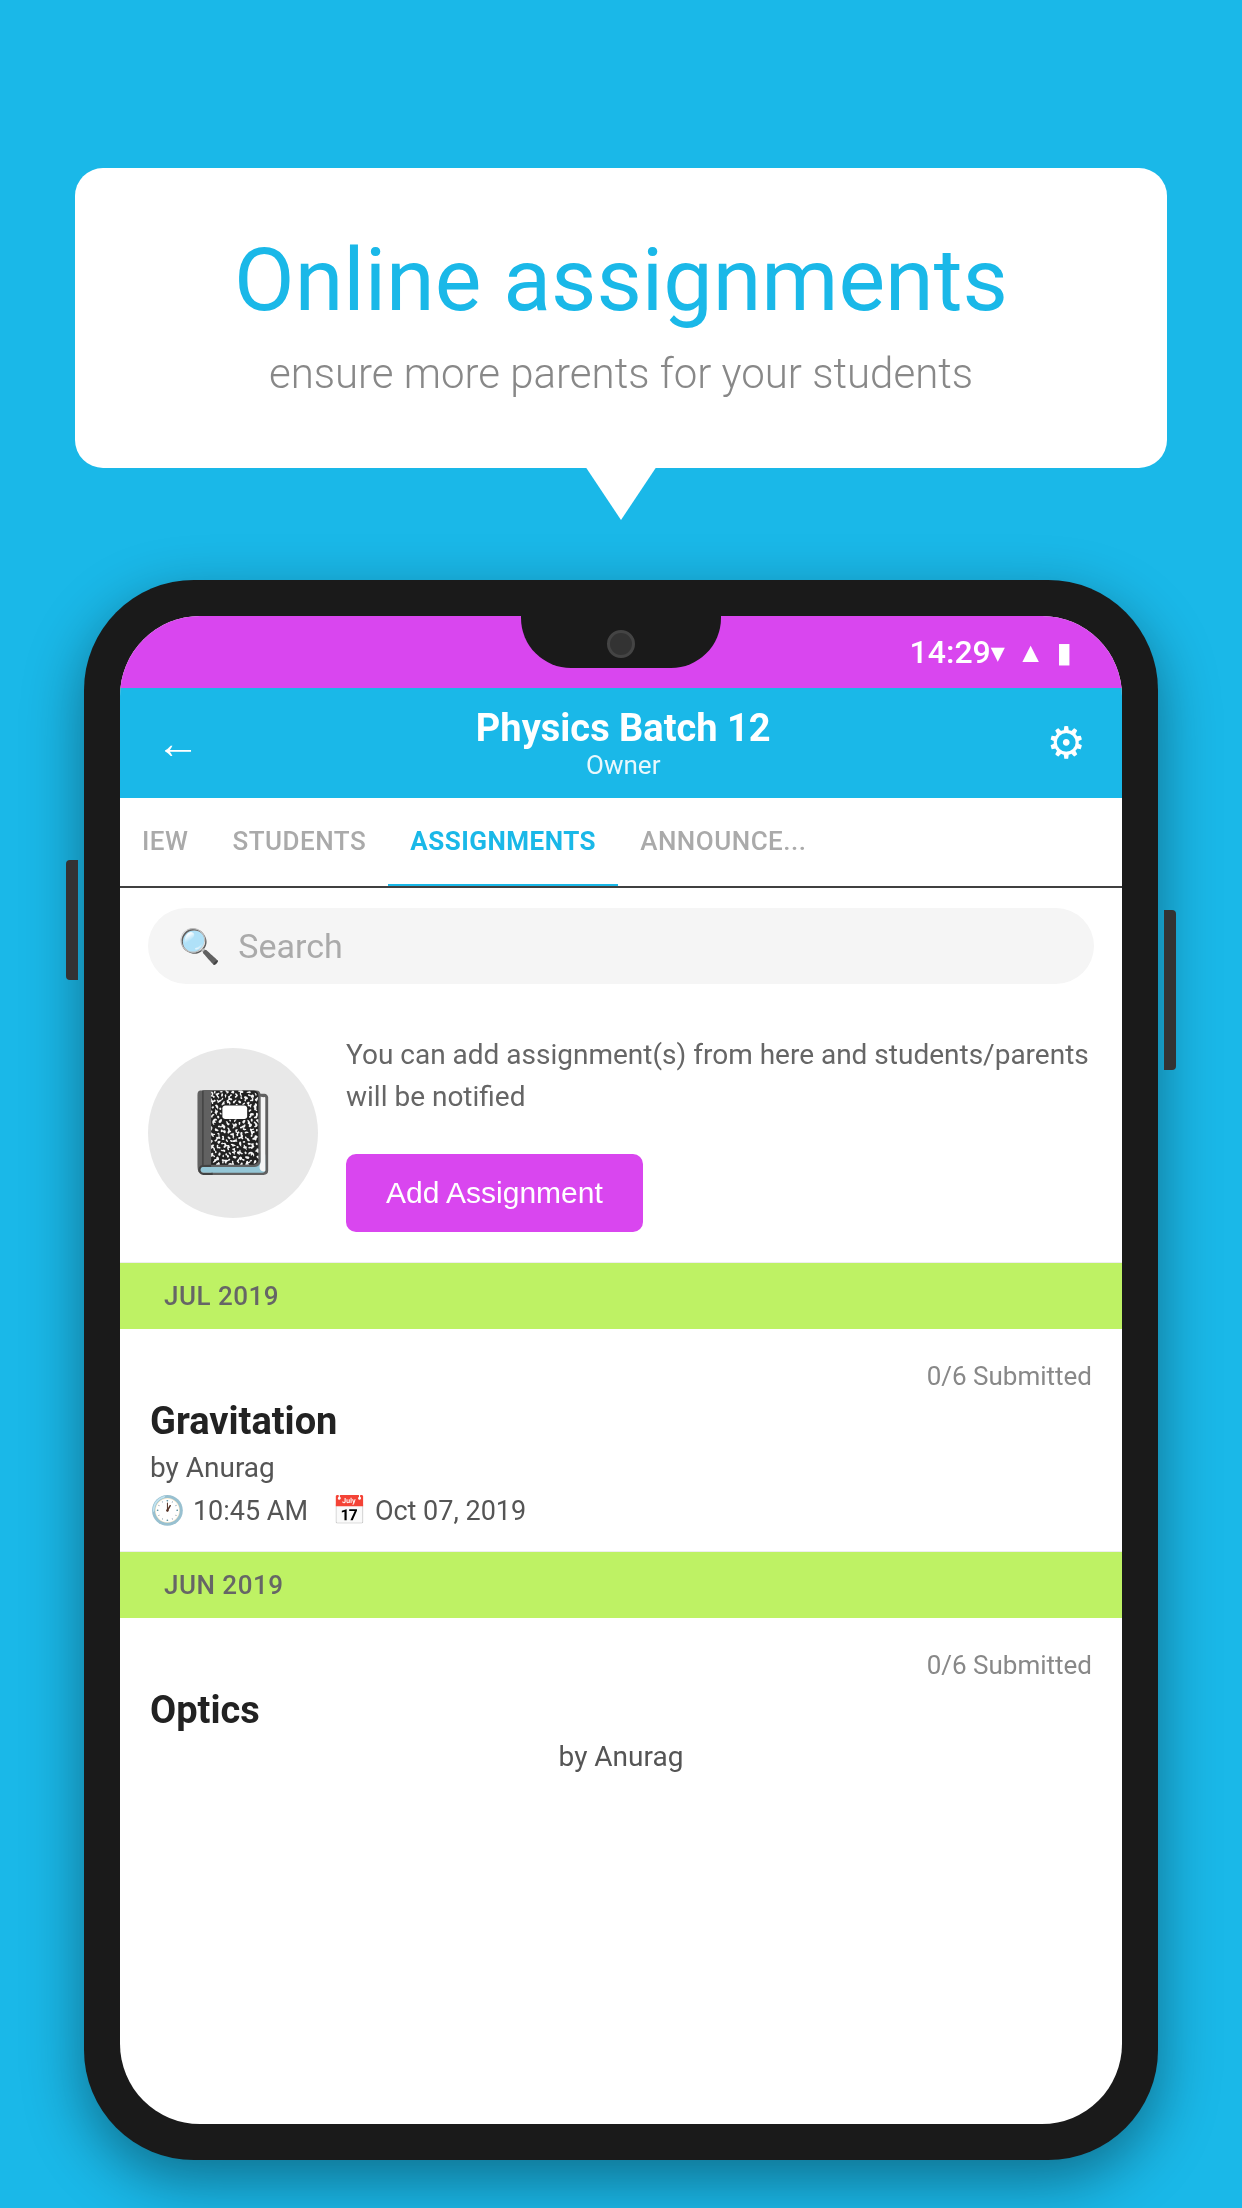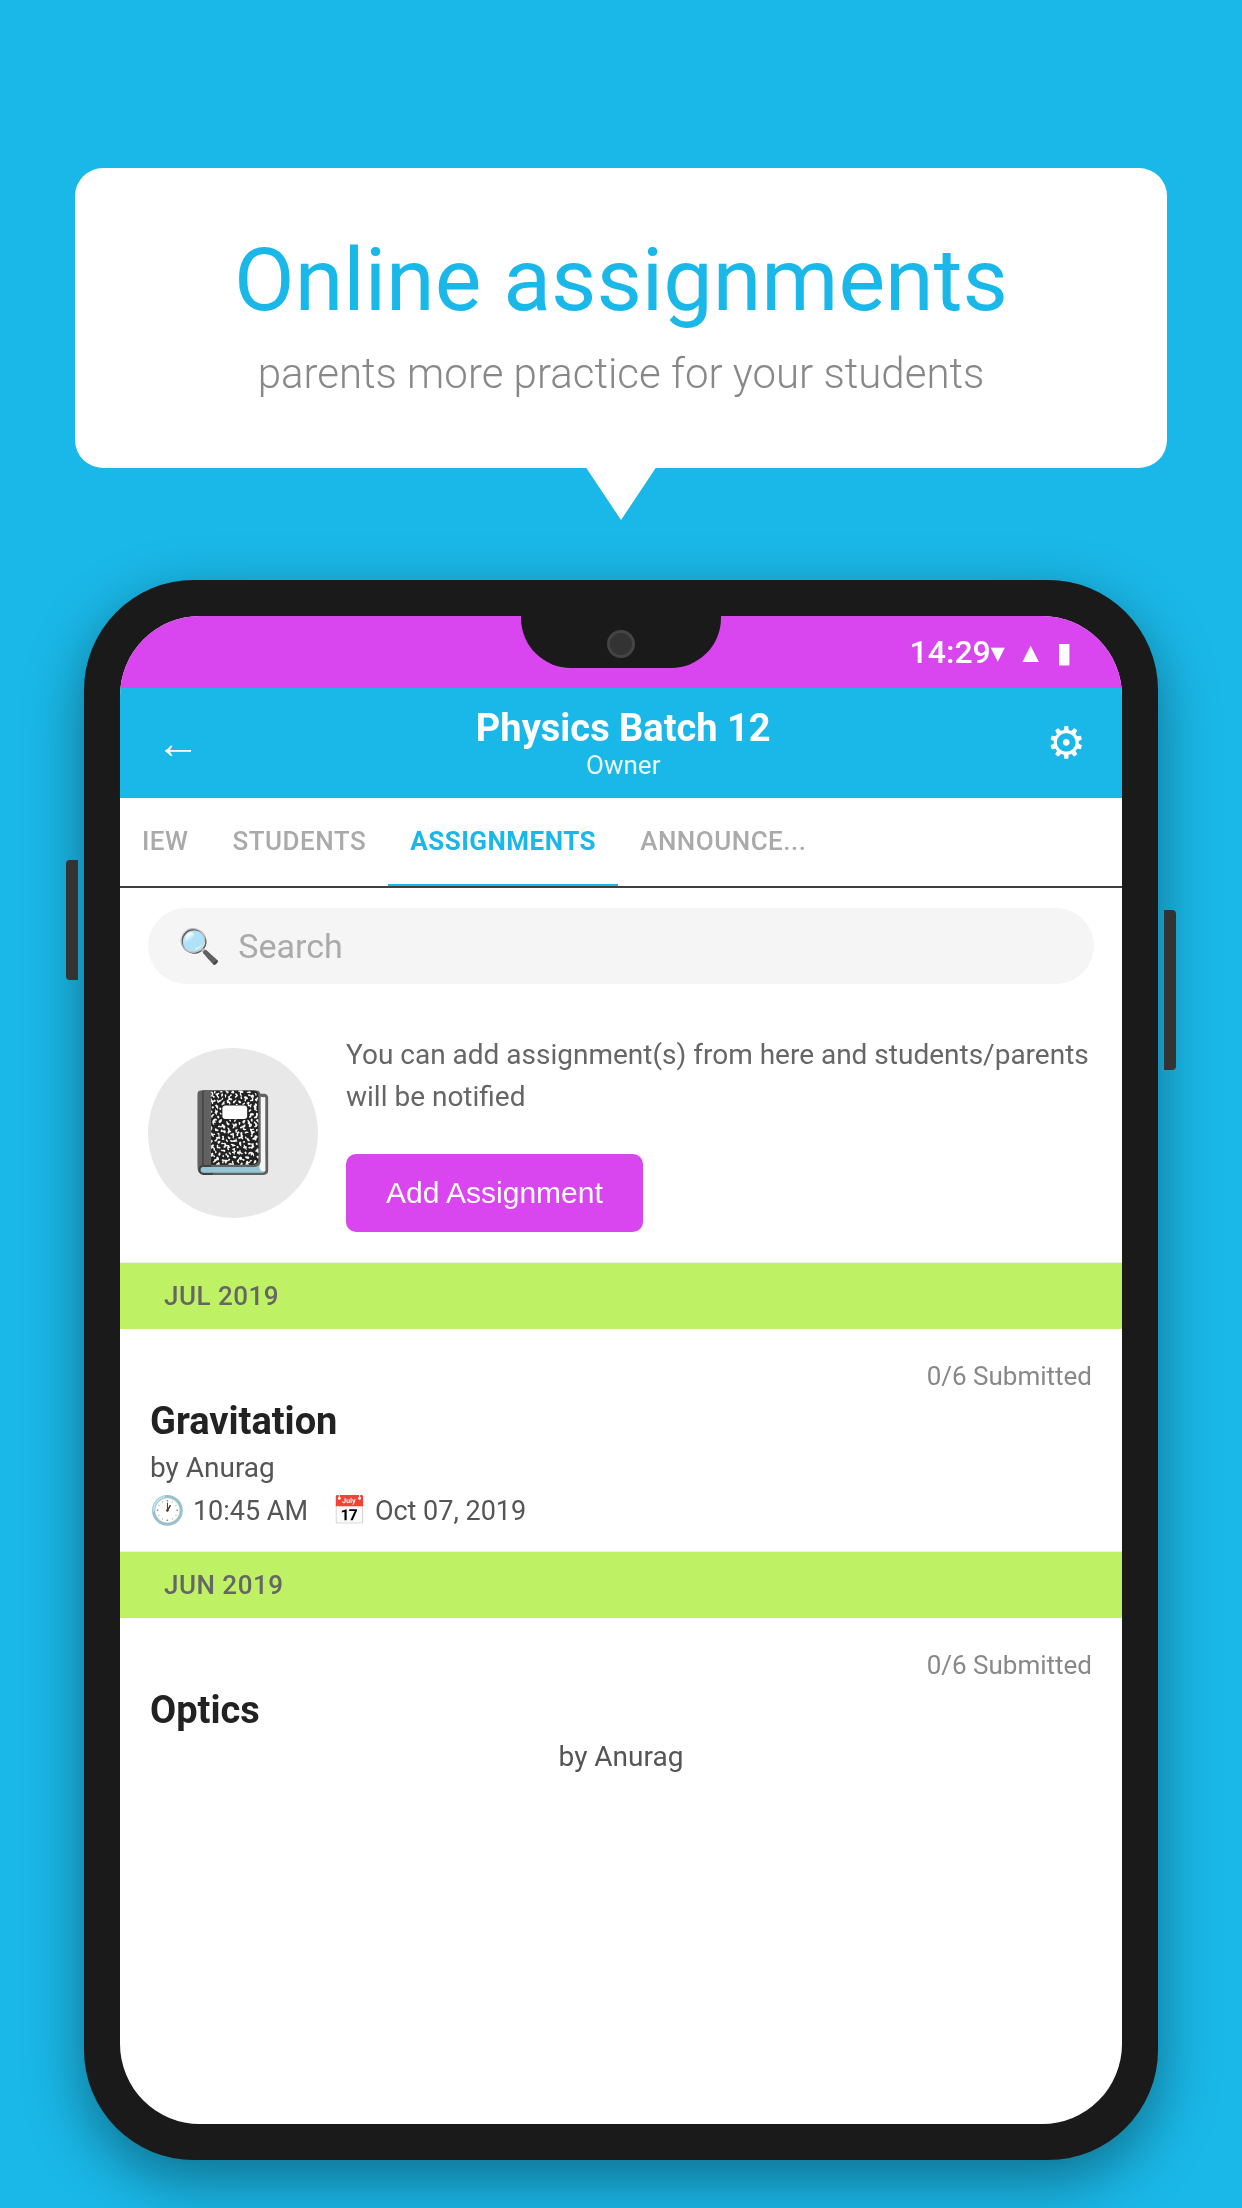--- a/index.html
+++ b/index.html
@@ -324,21 +324,21 @@
       background: white;
       padding: 28px 30px 10px;
       text-align: center;
     }
   </style>
 </head>
 <body>
 
 <div class="speech-bubble">
   <h1>Online assignments</h1>
-  <p>parents more practice for your students</p>
+  <p>ensure more parents for your students</p>
 </div>
 
 <div class="phone-container">
   <div class="phone-frame">
     <div class="phone-screen">
 
       <div class="notch">
         <div class="notch-camera"></div>
       </div>
 

